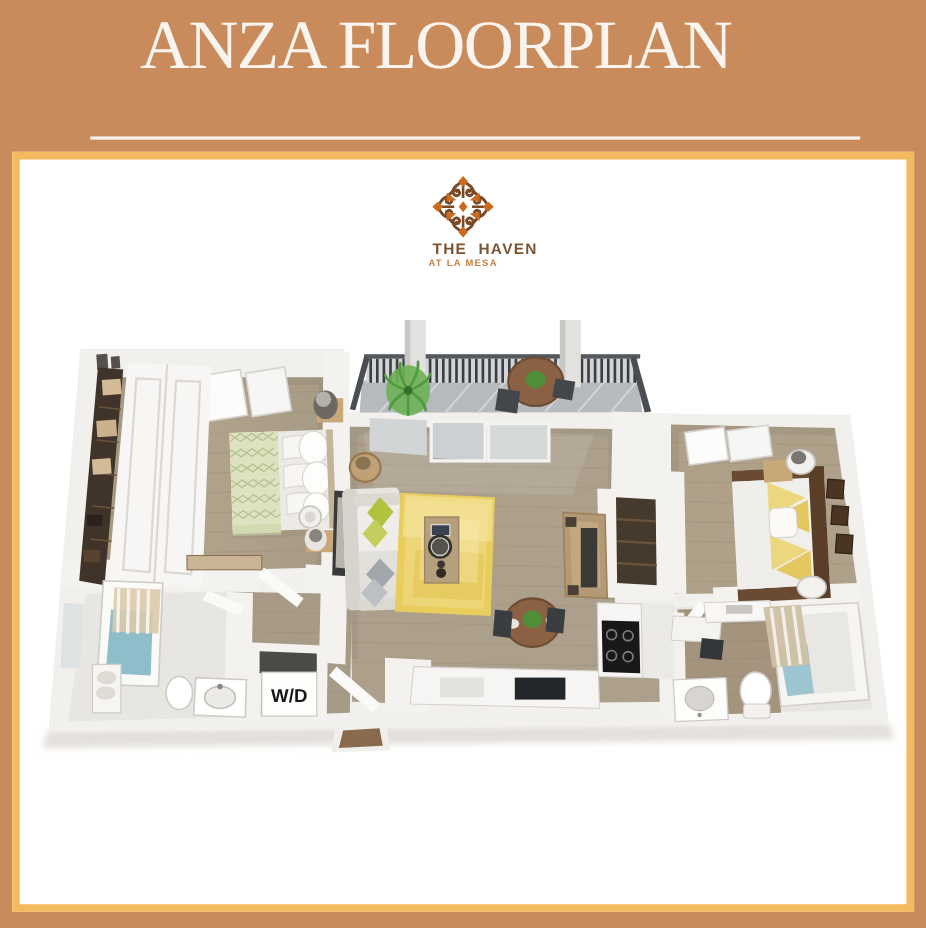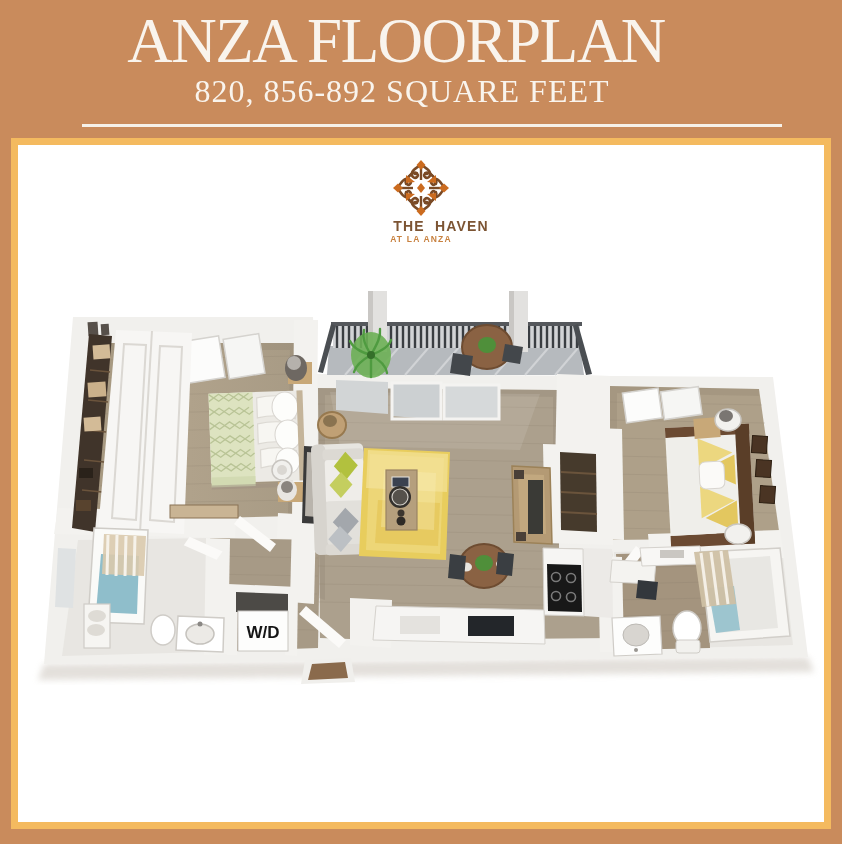--- a/index.html
+++ b/index.html
@@ -12,21 +12,20 @@
   .logoword{position:absolute;top:218px;left:0;width:842px;text-align:center;color:#7c5433;font-weight:bold;font-size:14px;letter-spacing:1.2px;padding-left:20px;}
   .logosub{position:absolute;top:234px;left:0;width:842px;text-align:center;color:#c8813f;font-weight:bold;font-size:8.5px;letter-spacing:1.2px;}
 </style>
 </head>
 <body>
 
 <div class="hdr">
 
   <div class="title">ANZA FLOORPLAN</div>
 
-  <div class="sub">820, 856-892 SQUARE FEET</div>
 </div>
 
 <div class="rule"></div>
 
 <div class="card"></div>
 
 <svg width="58" height="58" viewBox="-29 -29 58 58" style="position:absolute;left:392px;top:159px">
   <defs>
     <g id="qarm">
       <path d="M0,-24 C-3,-20 -8,-20 -9,-15 C-10,-11 -6,-9 -4,-11 C-2,-13 -4,-15 -6,-14" fill="none" stroke="#7a4a26" stroke-width="2.6" stroke-linecap="round"></path>
@@ -48,21 +47,21 @@
     <path d="M0,-28 L4.5,-23 L0,-18 L-4.5,-23 Z"></path>
     <path d="M0,28 L4.5,23 L0,18 L-4.5,23 Z"></path>
     <path d="M-28,0 L-23,4.5 L-18,0 L-23,-4.5 Z"></path>
     <path d="M28,0 L23,4.5 L18,0 L23,-4.5 Z"></path>
     <path d="M0,-5 L4,0 L0,5 L-4,0 Z"></path>
   </g>
 </svg>
 
 <div class="logoword">THE&nbsp; HAVEN</div>
 
-<div class="logosub">AT LA ANZA</div>
+<div class="logosub">AT LA MESA</div>
 
 <svg id="plan" width="842" height="844" viewBox="0 0 842 844" style="position:absolute;left:0;top:0">
 <defs>
   <filter id="soft" x="-20%" y="-20%" width="140%" height="140%">
         <feGaussianBlur stdDeviation="3"></feGaussianBlur>
       </filter>
   <linearGradient id="wood" x1="0" y1="0" x2="1" y2="0">
     <stop offset="0" stop-color="#a5977f"></stop>
         <stop offset="0.5" stop-color="#b0a28b"></stop>
         <stop offset="1" stop-color="#a89b85"></stop>

